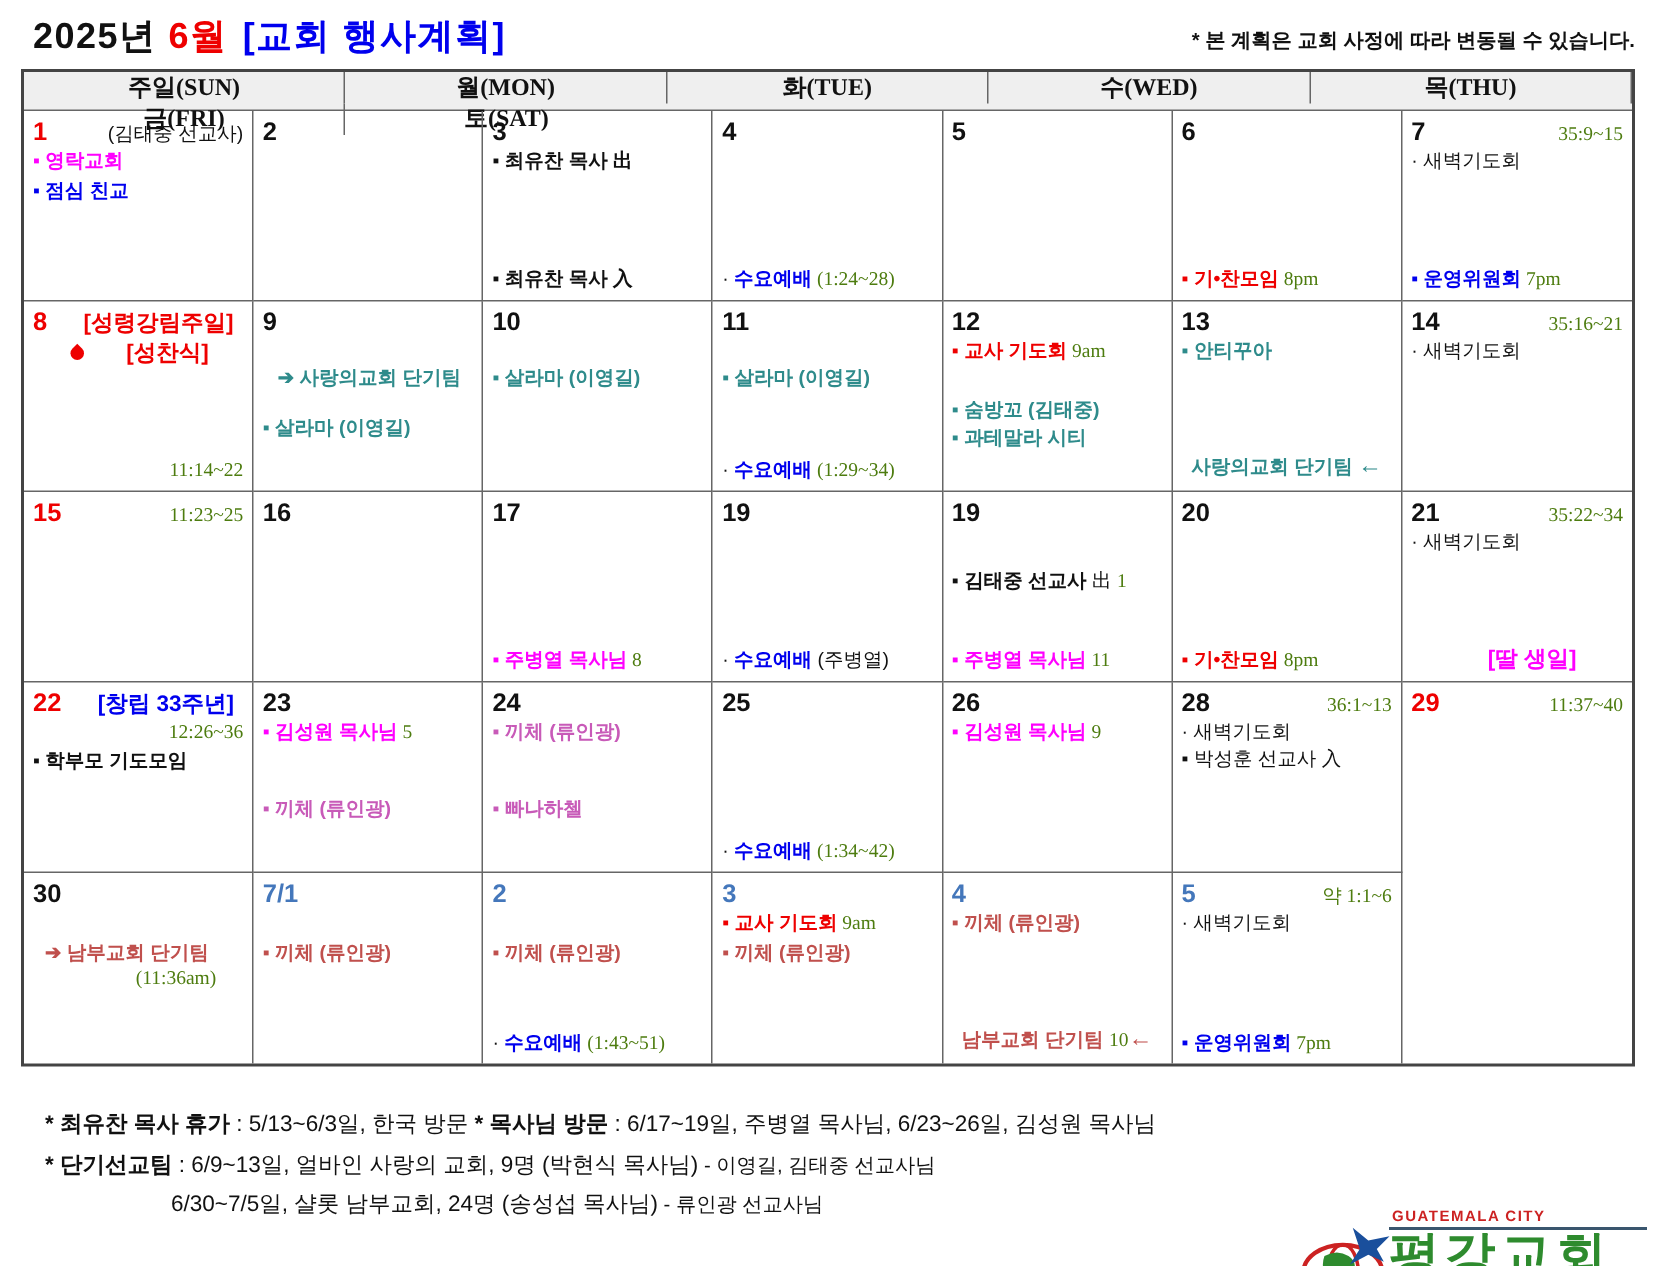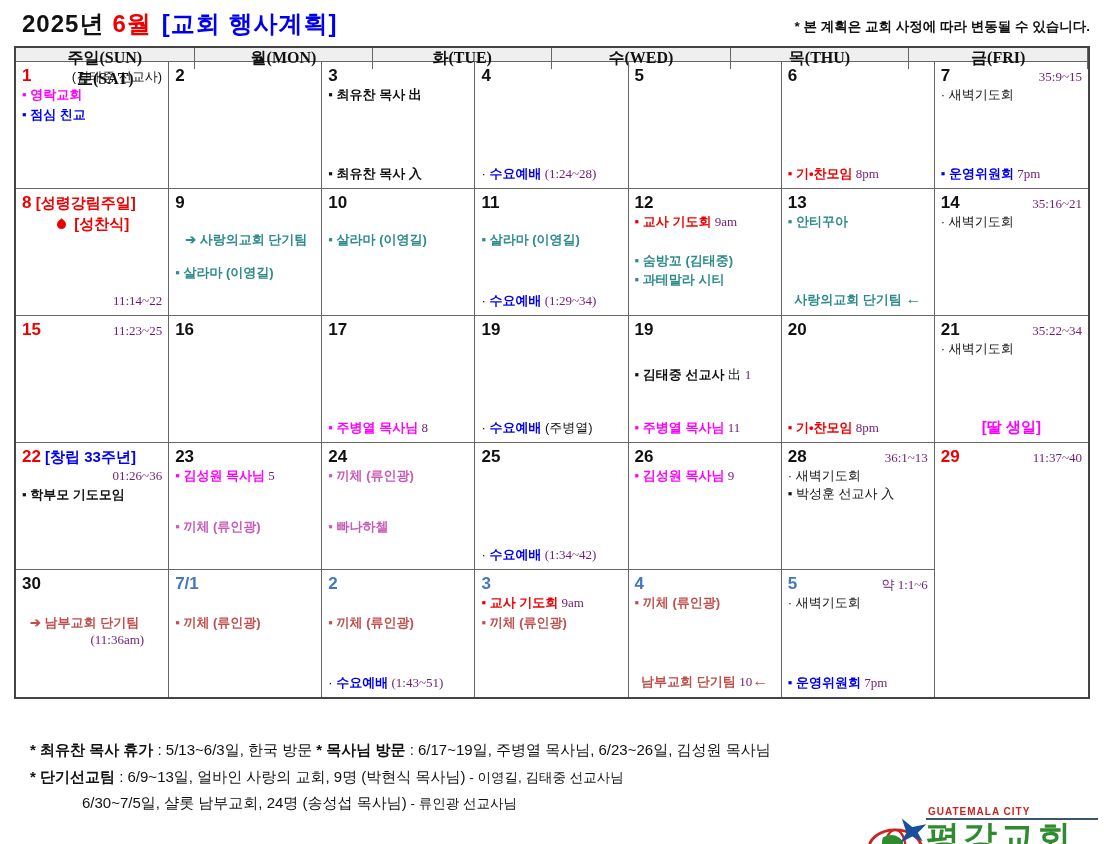--- a/index.html
+++ b/index.html
@@ -10,40 +10,40 @@
   }
   
   .titlebar{ position:absolute; left:22px; right:14px; top:8px; display:flex; justify-content:space-between; align-items:flex-end; }
   .title{ font-size:24px; font-weight:bold; letter-spacing:1px; }
   .t-year{ color:#111; }
   .t-month{ color:var(--red); margin-left:8px; }
   .t-label{ color:var(--blue); margin-left:10px; }
   .note{ font-size:13.5px; font-weight:bold; color:#111; padding-bottom:4px; }
   
   .table{ position:absolute; left:14px; right:14px; top:46px; border:2px solid #444; background:#fff; }
-  .thead{ display:grid; grid-template-columns:repeat(6,1fr); height:14px; background:var(--header_bg); border-bottom:1px solid #666; }
+  .thead{ display:grid; grid-template-columns:repeat(5,1fr); height:26px; background:var(--header_bg); border-bottom:1px solid #666; }
   .th{ display:flex; align-items:center; justify-content:center; font-family:"Liberation Serif", serif;
        font-weight:bold; font-size:16px; border-right:1px solid #666; }
   .th:last-child{ border-right:none; }
   .tbody{ display:grid; grid-template-columns:repeat(7,1fr); grid-auto-rows:127px; }
   .cell{ display:flex; flex-direction:column; padding:3px 6px 5px 6px; border-right:1px solid #666; border-bottom:1px solid #666; overflow:hidden; }
   .cell:nth-child(7n){ border-right:none; }
   .tbody .cell:nth-last-child(-n+7){ border-bottom:none; }
   
   .line{ display:flex; align-items:baseline; line-height:1.3; font-size:13px; }
   .line .pl, .line .pr{ white-space:nowrap; }
   .between{ justify-content:space-between; }
   .a-center{ justify-content:center; }
   .a-right{ justify-content:flex-end; }
   .push{ margin-top:auto; }
   .dayline{ min-height:22px; }
   .dn{ font-size:17px; font-weight:bold; }
-  .lg{ font-size:15px; }
+  .lg{ font-size:15px;margin-left:20px; }
   .bold{ font-weight:bold; }
-  .ref{ font-family:"Liberation Serif", serif; font-size:13px; font-weight:normal; color:#701a75; }
+  .ref{ font-family:"Liberation Serif", serif; font-size:13px; font-weight:normal; color:#4d7c0f; }
   .sm2{ font-size:13.5px; }
   .arr{ font-size:16px; }
   .c-red{ color:var(--red); }
   .c-blue{ color:var(--blue); }
   .c-mag{ color:var(--magenta); }
   .c-teal{ color:var(--teal); }
   .c-orc{ color:var(--orchid); }
   .c-brick{ color:var(--brick); }
   .c-jblue{ color:var(--july_blue); }
   .drop{ display:inline-block; width:9px; height:9px; background:var(--red);
@@ -275,21 +275,21 @@
           </div>
           <div class="line a-center push">
             <span class="pl"><span class="c-mag bold lg">[딸 생일]</span></span>
           </div>
         </div>
         <div class="cell">
           <div class="line dayline">
             <span class="pl"><span class="dn c-red">22</span><span class="c-blue bold lg"> [창립 33주년]</span></span>
           </div>
           <div class="line a-right">
-            <span class="pl"><span class="ref">01:26~36</span></span>
+            <span class="pl"><span class="ref">12:26~36</span></span>
           </div>
           <div class="line" style="margin-top: 2px;">
             <span class="pl"><span class="">▪ </span><span class="bold">학부모 기도모임</span></span>
           </div>
         </div>
         <div class="cell">
           <div class="line dayline">
             <span class="pl"><span class="dn">23</span></span>
           </div>
           <div class="line">
@@ -411,21 +411,21 @@
       </div>
   </div>
 
   <div id="footer-notes" class="footer">
       <div class="line">
         <span class="pl"><span class="bold">* 최유찬 목사 휴가</span><span class=""> : 5/13~6/3일, 한국 방문    </span><span class="bold">* 목사님 방문</span><span class=""> : 6/17~19일, 주병열 목사님, 6/23~26일, 김성원 목사님</span></span>
       </div>
       <div class="line">
         <span class="pl"><span class="bold">* 단기선교팀</span><span class=""> : 6/9~13일, 얼바인 사랑의 교회, 9명 (박현식 목사님)</span><span class="sm2"> - 이영길, 김태중 선교사님</span></span>
       </div>
-      <div class="line" style="margin-left: 52px; text-align: center;">
+      <div class="line" style="margin-left: 84px; text-align: center;">
         <span class="pl"><span class="">6/30~7/5일, 샬롯 남부교회, 24명 (송성섭 목사님)</span><span class="sm2"> - 류인광 선교사님</span></span>
       </div>
     </div>
 
   <div class="logo">
     <svg width="66" height="60" viewBox="0 0 70 62">
       <ellipse cx="31" cy="36" rx="28" ry="20" fill="none" stroke="#cc2222" stroke-width="3"></ellipse>
       <line x1="3" y1="36" x2="59" y2="36" stroke="#cc2222" stroke-width="2.5"></line>
       <ellipse cx="31" cy="36" rx="11" ry="20" fill="none" stroke="#cc2222" stroke-width="2.5"></ellipse>
       <path d="M18 24 q9 -5 17 0 q6 4 4 10 q-2 5 2 9 q4 6 -2 11 q-8 4 -12 -2 q-3 -8 -7 -12 q-5 -8 -2 -16 z" fill="#2e8b2e"></path>

